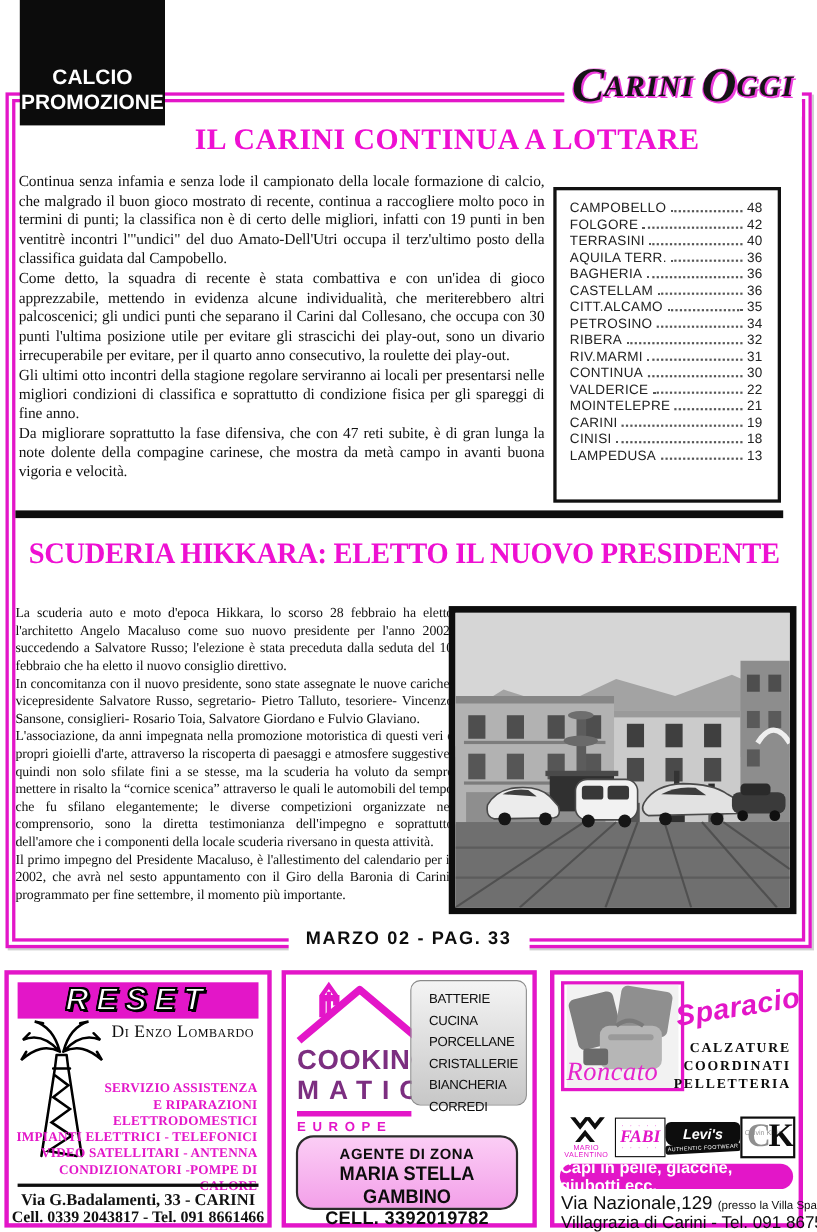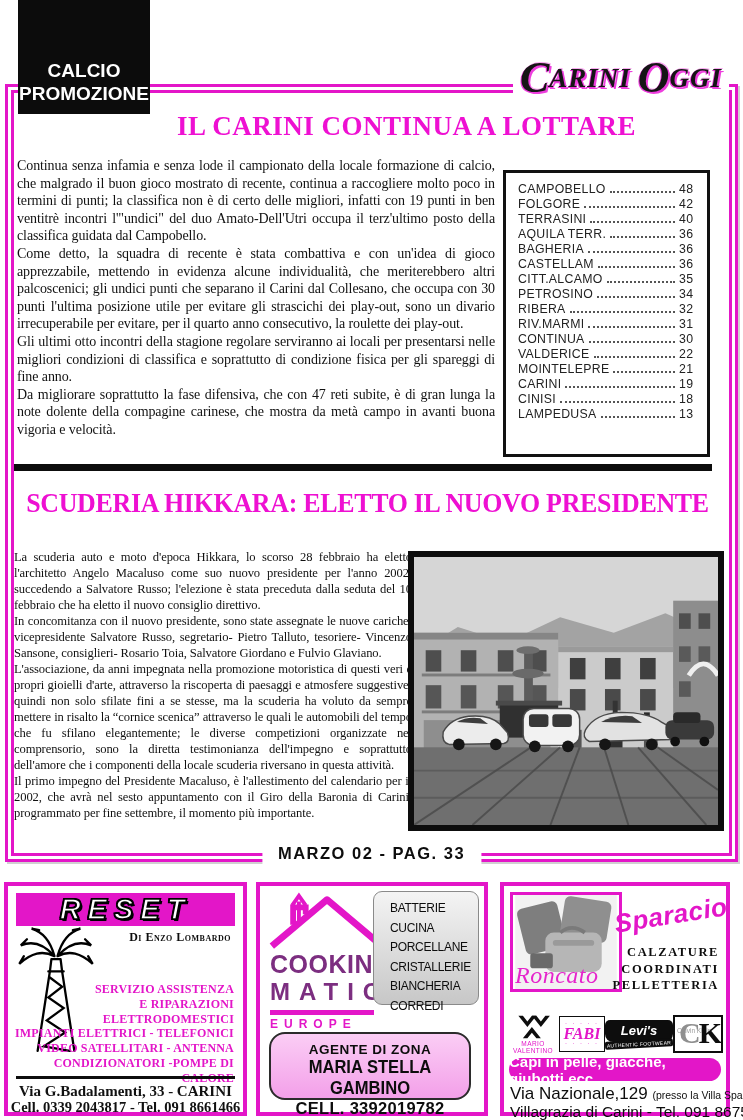--- a/index.html
+++ b/index.html
@@ -67,22 +67,22 @@
   .ad-mid{left:256px;width:232px;}
   .ad-right{left:500px;width:230px;}
 
   
   .reset-banner{position:absolute;left:8px;right:8px;top:7px;height:33px;background:#e316c8;
                 display:flex;align-items:center;justify-content:center;}
   .reset-banner span{font-family:"Liberation Sans",sans-serif;font-weight:bold;font-style:italic;
                      font-size:29px;letter-spacing:7px;color:#fff;line-height:1;
                      -webkit-text-stroke:1.6px #000;
                      text-shadow:2px 2px 0 #000,-1px -1px 0 #000,1px -1px 0 #000,-1px 1px 0 #000;}
-  .reset-owner{position:absolute;top:44px;right:12px;font-variant:small-caps;font-weight:bold;
-               font-size:12px;letter-spacing:.5px;color:#0d0d0d;margin-left:19px;}
+  .reset-owner{position:absolute;top:44px;right:12px;font-variant:small-caps;font-weight:normal;
+               font-size:16px;letter-spacing:.5px;color:#0d0d0d;margin-left:19px;}
   .reset-antenna{position:absolute;left:0;top:38px;width:96px;height:130px;}
   .reset-services{position:absolute;left:4px;right:9px;top:96px;text-align:right;color:#e316c8;
                   font-weight:bold;font-size:12px;line-height:14.8px;letter-spacing:.2px;}
   .reset-hr{position:absolute;left:8px;right:8px;top:190px;height:3px;background:#0d0d0d;}
   .reset-addr1{position:absolute;left:0;right:0;top:197px;text-align:center;font-weight:bold;
                font-size:15px;}
   .reset-addr2{position:absolute;left:0;right:0;top:213px;text-align:center;font-weight:bold;
                font-size:14.5px;}
 
   

